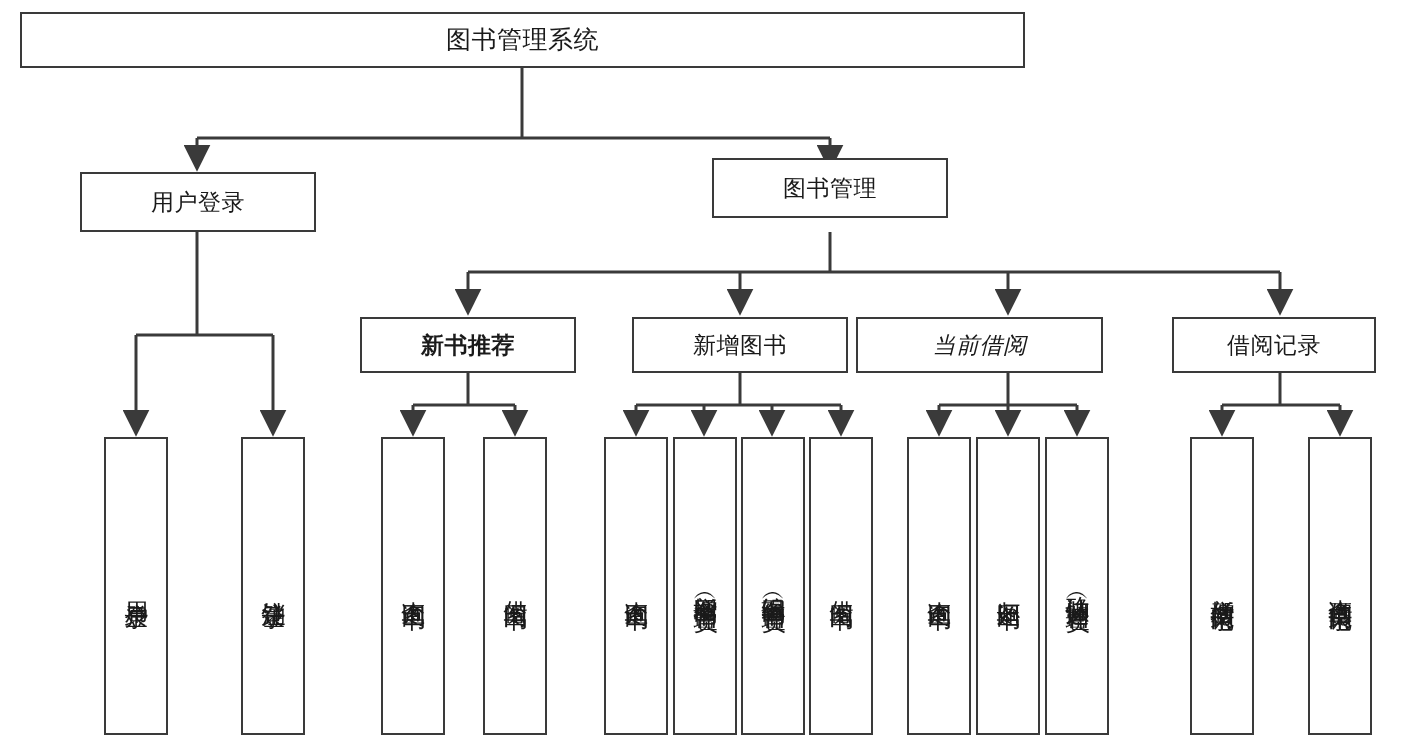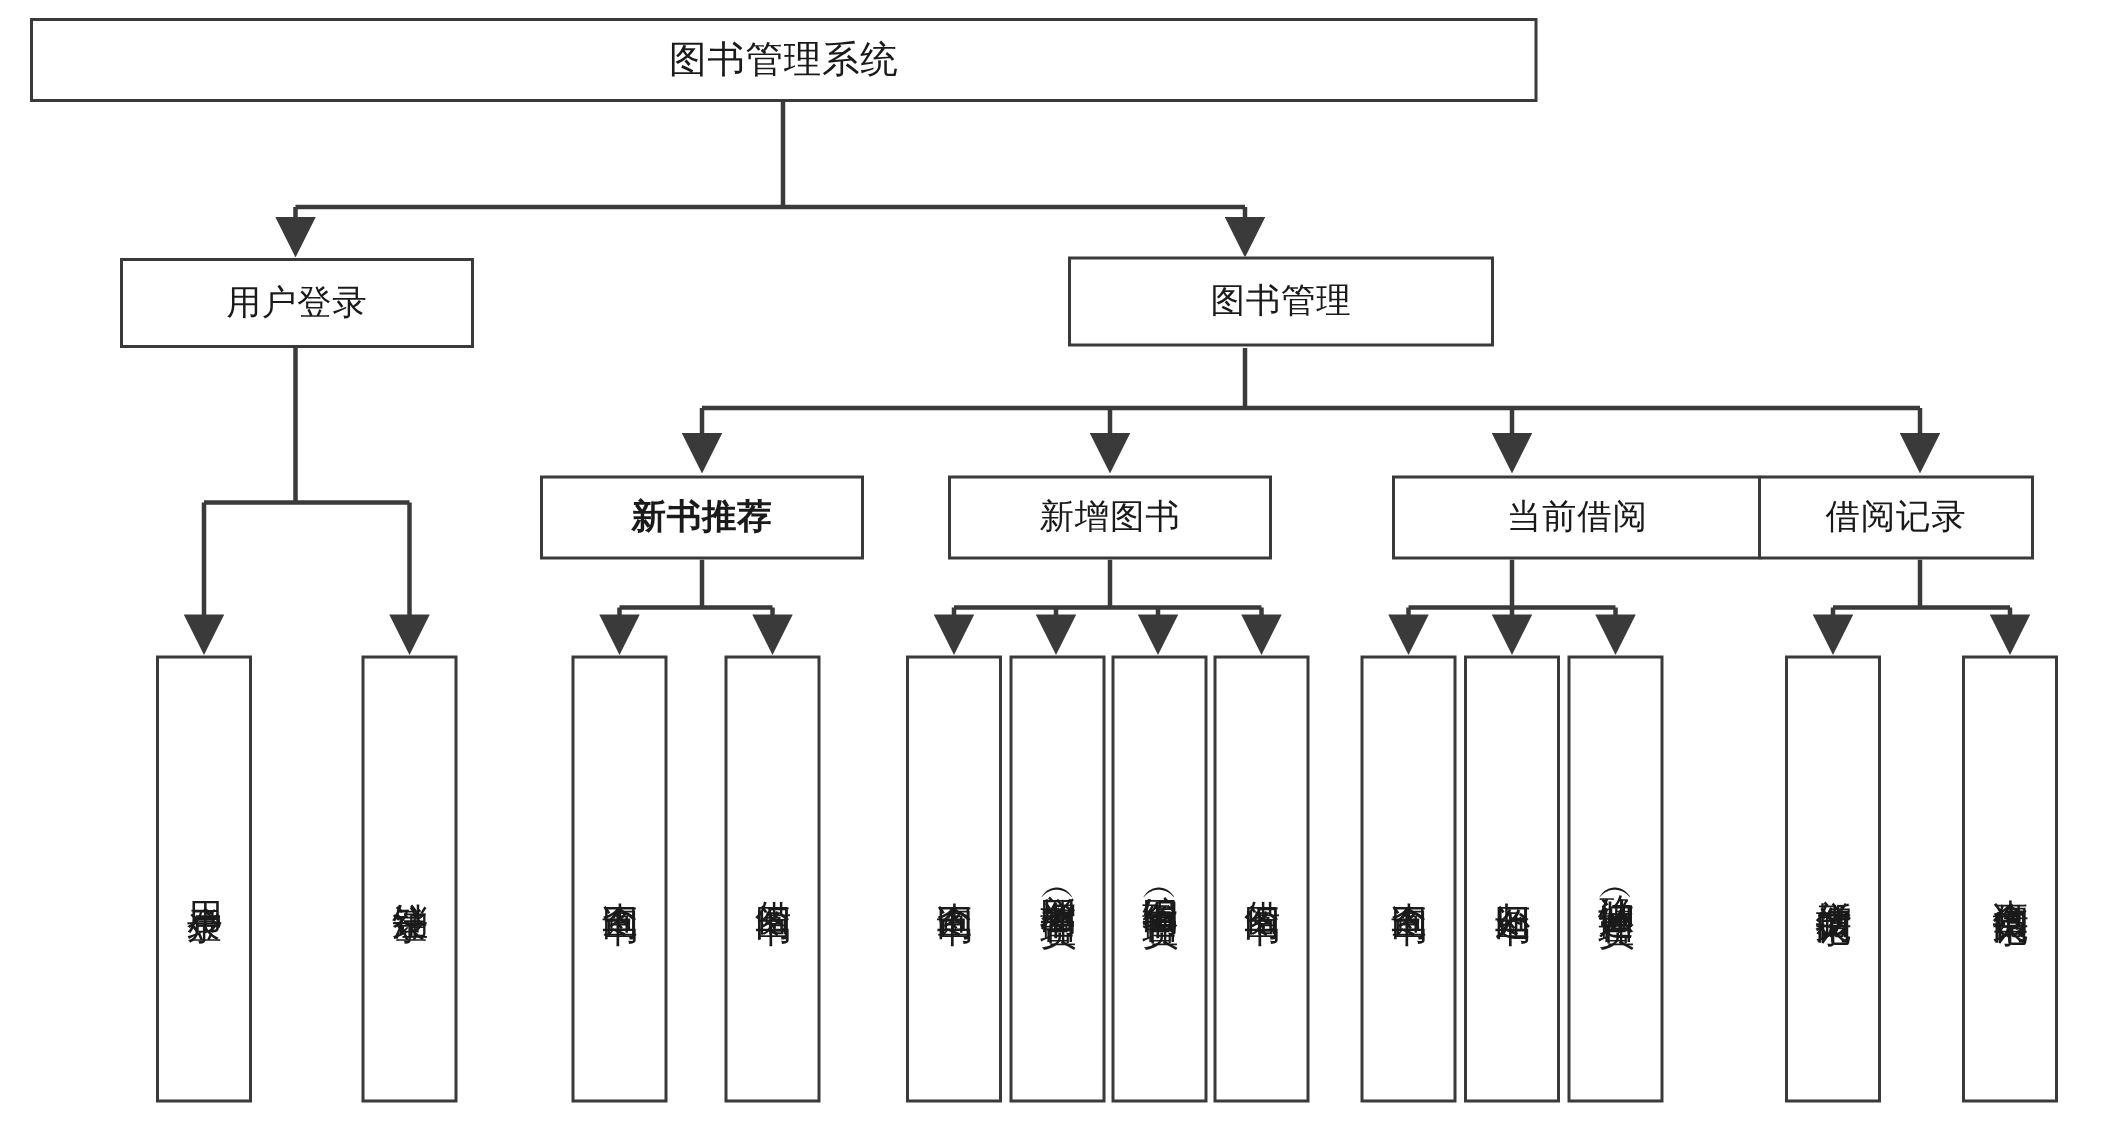--- a/index.html
+++ b/index.html
@@ -120,37 +120,37 @@
   </svg>
 
   <div class="node root" style="left:20px; top:12px; width:1005px; height:56px;">
     <span class="lbl">图书管理系统</span>
   </div>
 
   <div class="node level2" style="left:80px; top:172px; width:236px; height:60px;">
     <span class="lbl">用户登录</span>
   </div>
 
-  <div class="node level2" style="left:712px; top:171px; width:284px; height:60px;">
+  <div class="node level2" style="left:712px; top:158px; width:236px; height:60px;">
     <span class="lbl">图书管理</span>
   </div>
 
   <div class="node level2" style="left:360px; top:317px; width:216px; height:56px;font-weight:bold;">
     <span class="lbl">新书推荐</span>
   </div>
 
   <div class="node level2" style="left:632px; top:317px; width:216px; height:56px;">
     <span class="lbl">新增图书</span>
   </div>
 
-  <div class="node level2" style="left:928px; top:317px; width:247px; height:56px;">
+  <div class="node level2" style="left:856px; top:317px; width:247px; height:56px;font-style:italic;">
     <span class="lbl">当前借阅</span>
   </div>
 
-  <div class="node level2" style="left:1172px; top:317px; width:184px; height:56px;">
+  <div class="node level2" style="left:1172px; top:317px; width:204px; height:56px;">
     <span class="lbl">借阅记录</span>
   </div>
 
   <div class="node leaf" style="left:104px; top:437px; width:64px; height:298px;">
     <span class="lbl">用户登录</span>
   </div>
 
   <div class="node leaf" style="left:241px; top:437px; width:64px; height:298px;">
     <span class="lbl">注销登录</span>
   </div>

